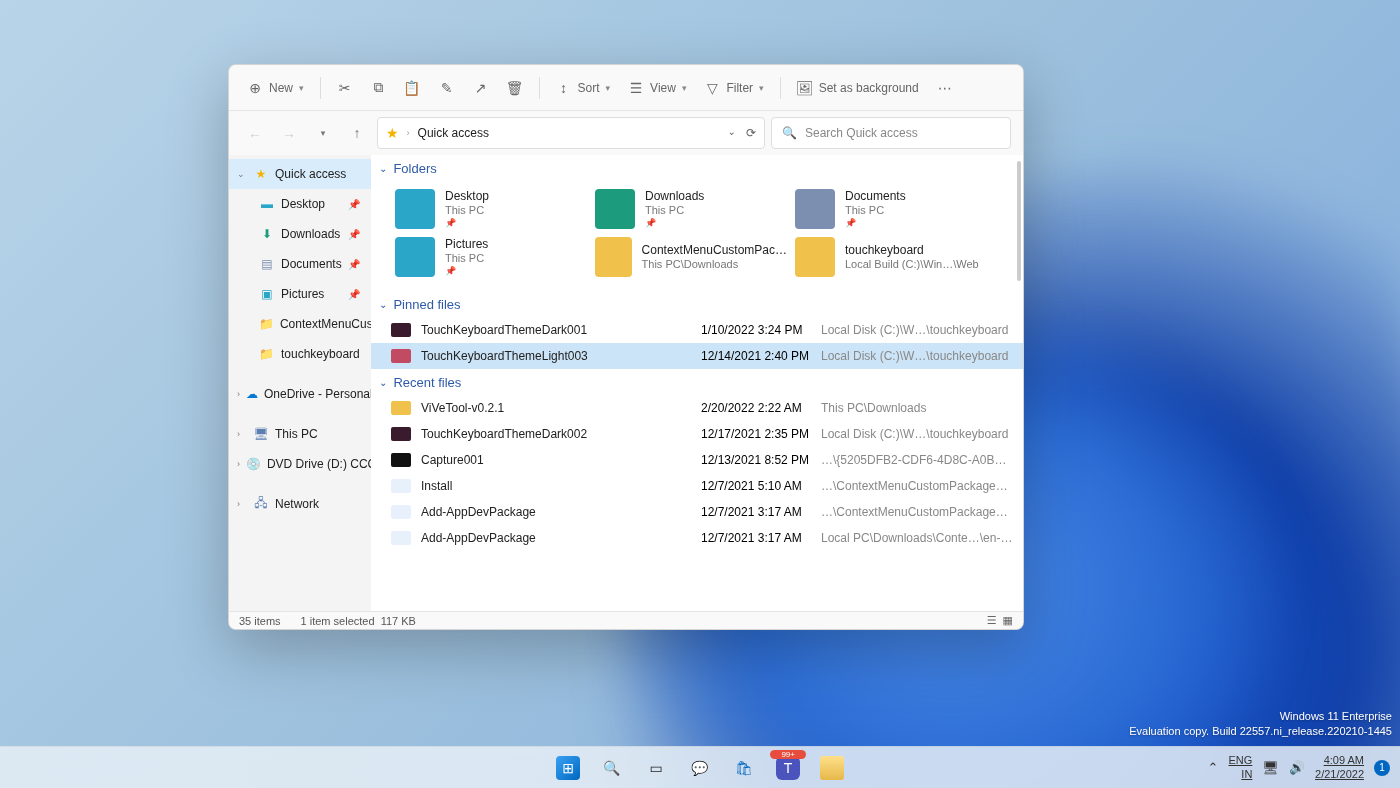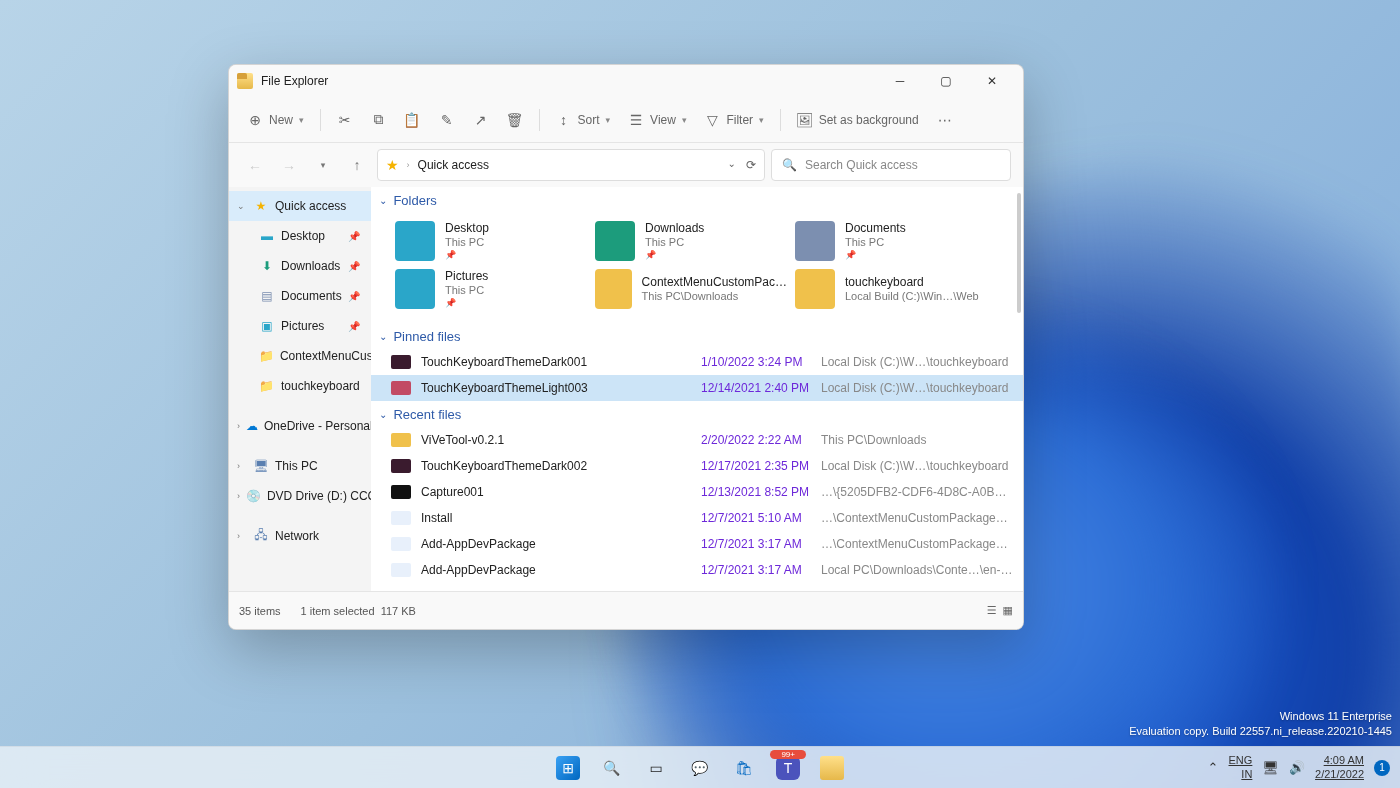--- a/index.html
+++ b/index.html
@@ -99,24 +99,24 @@
 .folder-tile .fname{font-size:12px;color:#222;}
 .folder-tile .floc{font-size:11px;color:#777;}
 .folder-tile .fpin{font-size:9px;color:#999;}
 .file-row {
   height: 26px; display:flex; align-items:center; padding-left:20px; cursor:default;
   font-size:12px;
 }
 .file-row.sel{background:#cce4f7;}
 .file-row .thumb{width:20px;height:14px;margin-right:10px;border-radius:2px;}
 .file-row .fname{flex:0 0 280px;}
-.file-row .fdate{flex:0 0 120px;color:#6d28d9;}
+.file-row .fdate{flex:0 0 120px;color:#000000;}
 .file-row .fpathc{flex:1;color:#888;white-space:nowrap;overflow:hidden;text-overflow:ellipsis;padding-right:10px;}
 .statusbar {
-  height: 38px; border-top:1px solid #e5e5e5; display:flex; align-items:center;
+  height: 18px; border-top:1px solid #e5e5e5; display:flex; align-items:center;
   padding: 0 10px; gap: 20px; font-size: 11px; color:#555; background:#f9f9f9;
 }
 .statusbar .viewbtns{margin-left:auto;display:flex;gap:6px;color:#666;}
 
 .taskbar {
   position:absolute; bottom:0; left:0; right:0; height:42px;
   background: rgba(230,238,246,.85); backdrop-filter: blur(20px);
   display:flex; align-items:center; justify-content:center;
   border-top:1px solid rgba(0,0,0,.05);
 }
@@ -135,29 +135,20 @@
 <div class="bloom"></div>
 <div class="bloom2"></div>
 
 <div class="watermark">
   <div>Windows 11 Enterprise</div>
   <div>Evaluation copy. Build 22557.ni_release.220210-1445</div>
 </div>
 
 <div class="window">
 
-  <div class="titlebar">
-    <span class="icn"></span>
-    <span>File Explorer</span>
-    <div class="winctrl">
-      <span>─</span>
-      <span>▢</span>
-      <span>✕</span>
-    </div>
-  </div>
 
   <div class="toolbar">
     <div class="tbtn">
       <span class="ticn">⊕</span>
       <span>New</span>
         <span class="caret">▾</span>
     </div>
     <div class="sep"></div>
     <div class="tbtn">
         <span class="ticn">✂</span>

